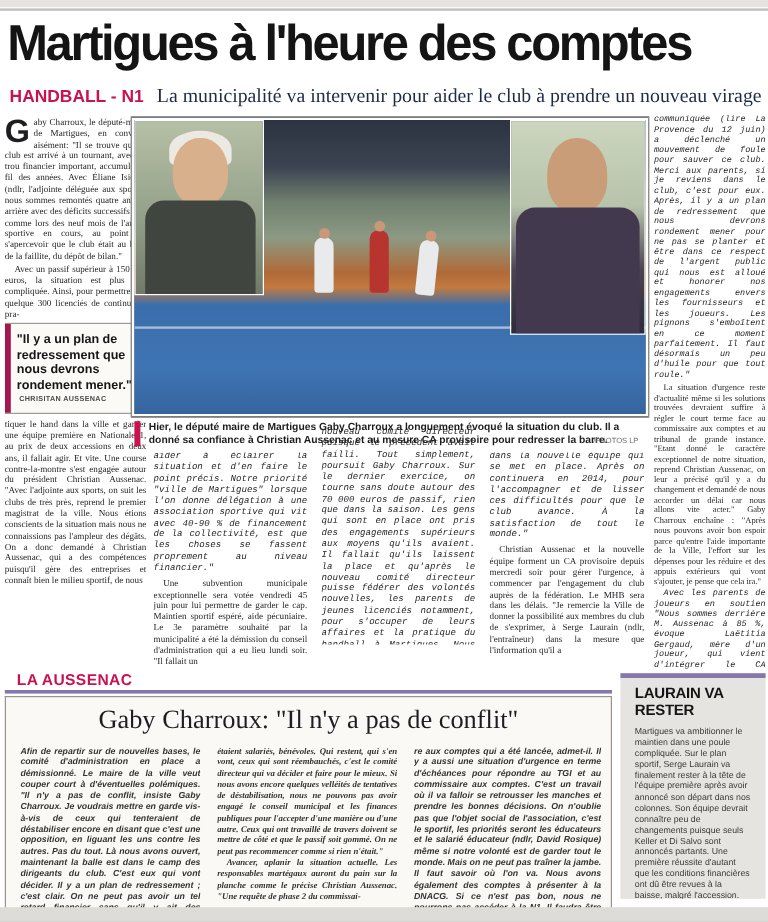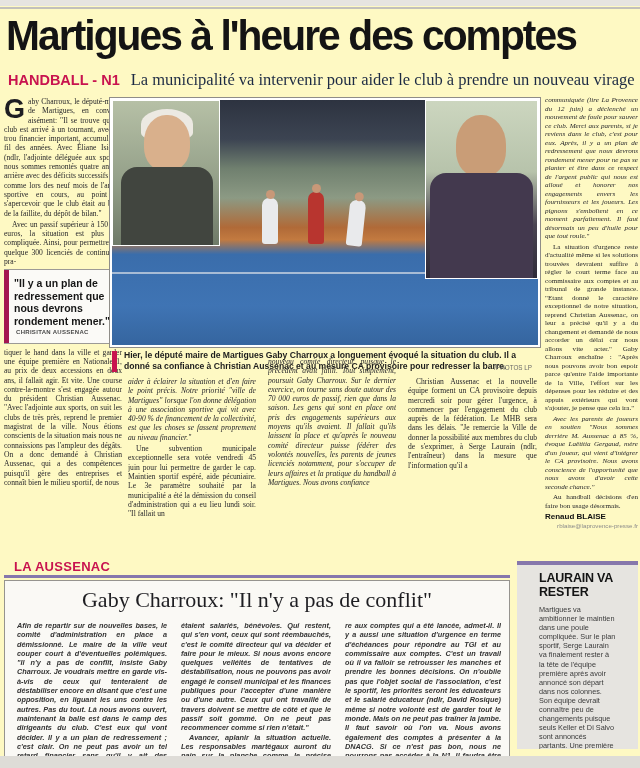--- a/index.html
+++ b/index.html
@@ -1,32 +1,32 @@
 <!DOCTYPE html>
 <html><head>
 <meta charset="utf-8">
 <style>
   html,body{margin:0;padding:0;background:#b9b7b2;}
-  .page{position:relative;width:640px;height:768px;background:#fef9c3;overflow:hidden;
+  .page{position:relative;width:640px;height:768px;background:#ffffff;overflow:hidden;
         font-family:"Liberation Serif",serif;color:#26262a;}
   .edge-top{position:absolute;left:0;top:0;width:640px;height:6px;background:#e6e4e0;}
   .edge-rule{position:absolute;left:0;top:7px;width:640px;height:2px;background:#c2c0bb;}
   .headline{position:absolute;left:6px;top:12px;width:630px;margin:0;
             font-family:"Liberation Sans",sans-serif;font-weight:700;font-size:42px;
             letter-spacing:-2px;color:#141414;white-space:nowrap;transform:scaleX(.97);transform-origin:left;}
   .kicker{position:absolute;left:8px;top:70px;width:626px;white-space:nowrap;}
   .kicker-tag{font-family:"Liberation Sans",sans-serif;font-weight:700;font-size:14.5px;color:#c8134f;margin-right:7px;text-align:center;}
   .kicker-sub{font-size:16.5px;color:#1d2b44;}
 
   .col{position:absolute;text-align:justify;font-size:7.6px;line-height:9.3px;overflow:hidden;}
   .col p{margin:0 0 2px 0;}
   .col p.ind{text-indent:8px;}
   .dc::first-letter{float:left;font-family:"Liberation Sans",sans-serif;font-weight:700;
                     font-size:27px;line-height:22px;padding:1px 3px 0 0;color:#1e1e22;}
-  .it{font-style:italic;}
+  .it{font-style:italic;font-family:Liberation Mono, monospace;}
 
   .col1{left:4px;top:97px;width:118px;height:461px;}
   .col2{left:128px;top:377px;width:128px;height:180px;}
   .col3{left:268px;top:357px;width:128px;height:180px;}
   .col4{left:408px;top:377px;width:129px;height:180px;}
   .col5{left:545px;top:96px;width:93px;height:462px;font-size:7.1px;line-height:8.5px;}
 
   .pq{border:1px solid #9c9a96;border-left:none;background:#fbfaf7;margin:3px 0 4px 0;position:relative;
       padding:7px 4px 5px 10px;}
   .pq-bar{position:absolute;left:0;top:0;bottom:0;width:5px;background:#a41650;}
@@ -76,25 +76,25 @@
   .sit-box{position:absolute;left:4px;top:580px;width:504px;height:176px;background:#faf9f5;
            border:1px solid #96948f;border-bottom:none;}
   .sit-title{margin:6px 8px 5px 8px;text-align:center;font-family:"Liberation Serif",serif;
              font-size:22px;color:#1e1e22;white-space:nowrap;}
   .sit-cols{position:absolute;left:0;right:0;top:40px;bottom:0;}
   .sit-col{position:absolute;top:0;bottom:0;width:150px;font-family:"Liberation Sans",sans-serif;
            font-style:italic;font-weight:700;font-size:7.3px;line-height:9.3px;color:#333;
            text-align:justify;overflow:hidden;}
   .sit-col p{margin:0;}
   .sit-col p+p{text-indent:8px;}
-  .sc1{left:12px;} .sc2{left:176px;} .sc3{left:340px;width:156px;}
+  .sc1{left:12px;} .sc2{left:176px;font-family:Liberation Serif, serif;} .sc3{left:340px;width:156px;}
 
   .side{position:absolute;left:517px;top:561px;width:121px;height:192px;}
   .side-bar{height:4px;background:#8677ac;}
-  .side-body{background:#e6e4e0;height:184px;padding:5px 22px;box-sizing:border-box;overflow:hidden;}
+  .side-body{background:#e6e4e0;height:184px;padding:5px 12px;box-sizing:border-box;overflow:hidden;}
   .side-title{font-family:"Liberation Sans",sans-serif;font-weight:700;font-size:12.5px;
               color:#141414;margin:1px 0 6px 0;letter-spacing:-.2px;}
   .side-text{font-family:"Liberation Sans",sans-serif;font-size:7.3px;line-height:9.1px;color:#3a3a3a;}
   .edge-bottom{position:absolute;left:0;top:756px;width:640px;height:12px;background:#dedcd7;}
 </style>
 </head>
 <body>
 
 <div class="page">
   <div class="edge-top"></div>
@@ -143,20 +143,21 @@
   </div>
 
   <div class="col col2">
     <p class="it">aider à éclairer la situation et d'en faire le point précis. Notre priorité "ville de Martigues" lorsque l'on donne délégation à une association sportive qui vit avec 40-90 % de financement de la collectivité, est que les choses se fassent proprement au niveau financier."</p>
     <p class="ind">Une subvention municipale exceptionnelle sera votée vendredi 45 juin pour lui permettre de garder le cap. Maintien sportif espéré, aide pécuniaire. Le 3e paramètre souhaité par la municipalité a été la démission du conseil d'administration qui a eu lieu lundi soir. "Il fallait un</p>
   </div>
   <div class="col col3">
     <p class="it">nouveau comité directeur puisque le précédent avait failli. Tout simplement, poursuit Gaby Charroux. Sur le dernier exercice, on tourne sans doute autour des 70 000 euros de passif, rien que dans la saison. Les gens qui sont en place ont pris des engagements supérieurs aux moyens qu'ils avaient. Il fallait qu'ils laissent la place et qu'après le nouveau comité directeur puisse fédérer des volontés nouvelles, les parents de jeunes licenciés notamment, pour s'occuper de leurs affaires et la pratique du handball à Martigues. Nous avons confiance</p>
   </div>
   <div class="col col4">
+    <p class="it">dans la nouvelle équipe qui se met en place. Après on continuera en 2014, pour l'accompagner et de lisser ces difficultés pour que le club avance. À la satisfaction de tout le monde."</p>
     <p class="ind">Christian Aussenac et la nouvelle équipe forment un CA provisoire depuis mercredi soir pour gérer l'urgence, à commencer par l'engagement du club auprès de la fédération. Le MHB sera dans les délais. "Je remercie la Ville de donner la possibilité aux membres du club de s'exprimer, à Serge Laurain (ndlr, l'entraîneur) dans la mesure que l'information qu'il a</p>
   </div>
 
   <div class="col col5">
     <p class="it">communiquée (lire La Provence du 12 juin) a déclenché un mouvement de foule pour sauver ce club. Merci aux parents, si je reviens dans le club, c'est pour eux. Après, il y a un plan de redressement que nous devrons rondement mener pour ne pas se planter et être dans ce respect de l'argent public qui nous est alloué et honorer nos engagements envers les fournisseurs et les joueurs. Les pignons s'emboîtent en ce moment parfaitement. Il faut désormais un peu d'huile pour que tout roule."</p>
     <p class="ind">La situation d'urgence reste d'actualité même si les solutions trouvées devraient suffire à régler le court terme face au commissaire aux comptes et au tribunal de grande instance. "Etant donné le caractère exceptionnel de notre situation, reprend Christian Aussenac, on leur a précisé qu'il y a du changement et demandé de nous accorder un délai car nous allons vite acter." Gaby Charroux enchaîne : "Après nous pouvons avoir bon espoir parce qu'entre l'aide importante de la Ville, l'effort sur les dépenses pour les réduire et des appuis extérieurs qui vont s'ajouter, je pense que cela ira."</p>
     <p class="ind it">Avec les parents de joueurs en soutien "Nous sommes derrière M. Aussenac à 85 %, évoque Laëtitia Gergaud, mère d'un joueur, qui vient d'intégrer le CA provisoire. Nous avons conscience de l'opportunité que nous avons d'avoir cette seconde chance."</p>
     <p class="ind">Au handball décisions d'en faire bon usage désormais.</p>
     <div class="byline">Renaud BLAISE</div>
     <div class="byline-mail">rblaise@laprovence-presse.fr</div>

